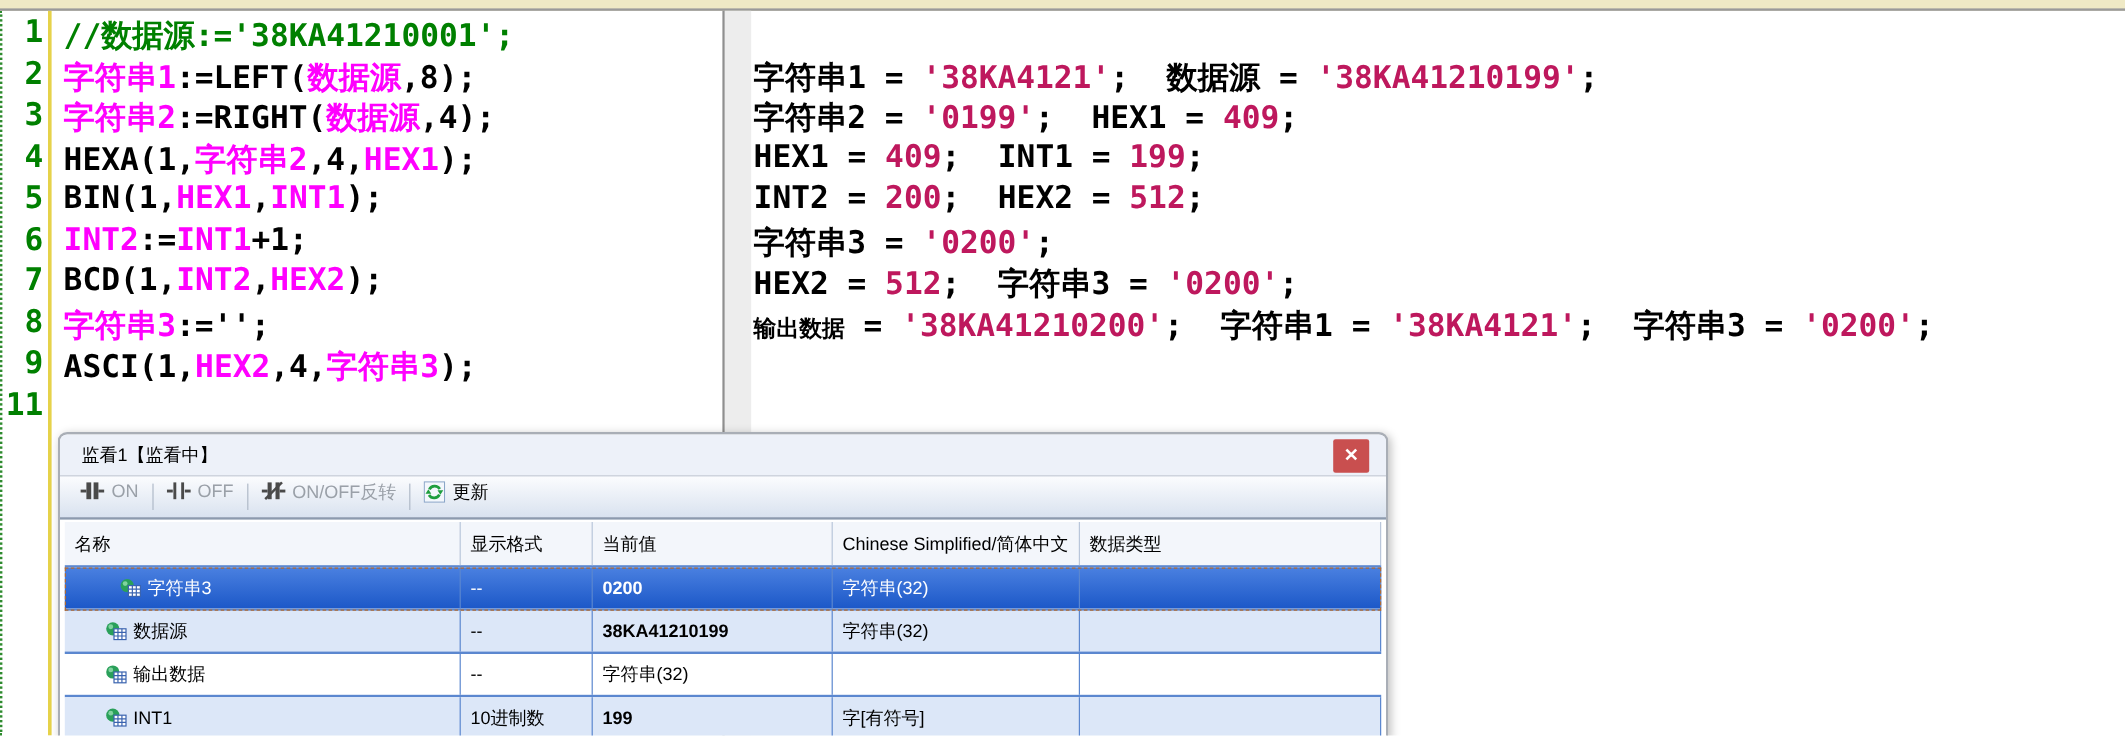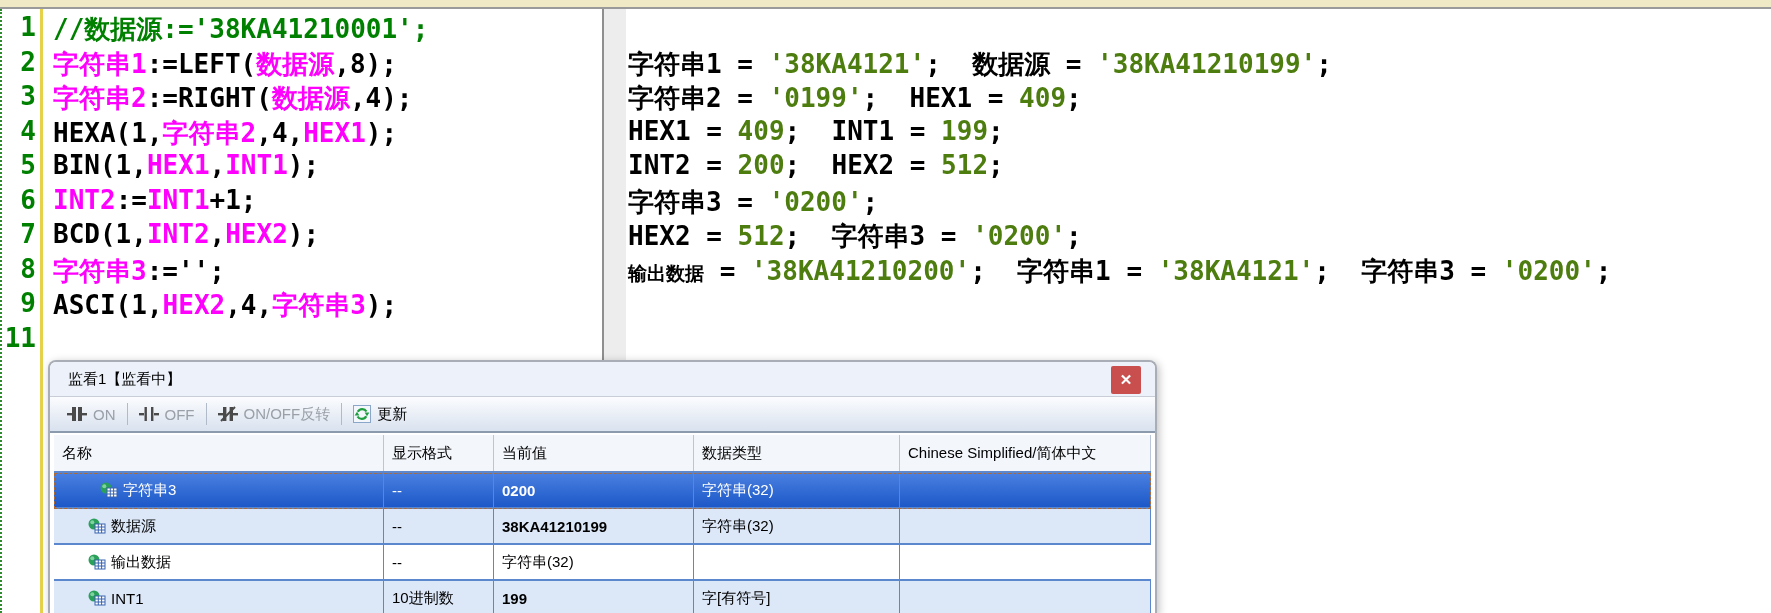--- a/index.html
+++ b/index.html
@@ -23,35 +23,35 @@
   .tok-plain{color:#000;}
   .tok-var{color:#ff00ff;}
   .tok-comment{color:#008000;}
   .tok-var-small{color:#ff00ff;font-size:19px;}
 
   
   .values-pane{position:absolute;left:628px;top:12px;z-index:2;}
   .value-line{height:34.5px;line-height:33px;white-space:pre;
               font:600 26px "DejaVu Sans Mono",monospace;}
   .seg-name{color:#000;}
-  .seg-val{color:#4d7c0f;}
+  .seg-val{color:#be185d;}
   .seg-name-small{color:#000;font-size:19px;}
 
   
   .watch{position:absolute;left:48px;top:360px;width:1105px;height:253px;background:#fff;
          border:2px solid #a9aeb6;border-bottom:none;border-radius:8px 8px 0 0;
          box-shadow:2px 2px 8px rgba(0,0,0,0.25);z-index:10;overflow:hidden;}
   .watch-title{height:34px;background:#edf1f9;border-bottom:1px solid #c8cdd8;position:relative;padding-left:12px;}
   .watch-title-text{position:absolute;left:18px;top:8px;font-size:15px;color:#000;}
   .watch-close{position:absolute;right:14px;top:4px;width:30px;height:28px;background:#c94f4f;
                color:#fff;font-weight:bold;text-align:center;line-height:28px;border-radius:2px;
                font-size:15px;cursor:default;}
   .watch-toolbar{height:34px;background:linear-gradient(#fbfcfe,#d9e2ef);
                  border-bottom:2px solid #8c9aae;display:flex;align-items:center;padding-left:8px;}
-  .tb-btn{display:flex;align-items:center;gap:6px;font-size:15px;padding:0 9px;height:26px;color:#000;}
+  .tb-btn{display:flex;align-items:flex-start;gap:6px;font-size:15px;padding:0 9px;height:26px;color:#000;}
   .tb-btn.disabled{color:#9aa0a8;}
   .tb-btn svg{display:block;}
   .tb-sep{width:1px;height:22px;background:#b0bac8;margin:0 2px;flex:none;}
 
   .watch-table{margin:2px 4px 0 4px;font-size:15px;}
   .wt-header{display:grid;grid-template-columns:330px 110px 200px 206px 1fr;height:36px;
              background:#f3f6fb;border-bottom:2px solid #5b87cf;}
   .wt-hcell{display:flex;align-items:center;padding-left:8px;border-right:1px solid #b9c6da;
             height:100%;overflow:hidden;}
   .wt-row{display:grid;grid-template-columns:330px 110px 200px 206px 1fr;height:34px;
@@ -154,22 +154,22 @@
           </svg>
         </span>
         <span>更新</span>
       </span>
     </div>
   <div class="watch-table">
     <div class="wt-header" id="wt-header">
         <div class="wt-hcell">名称</div>
         <div class="wt-hcell">显示格式</div>
         <div class="wt-hcell">当前值</div>
+        <div class="wt-hcell">Chinese Simplified/简体中文</div>
         <div class="wt-hcell">数据类型</div>
-        <div class="wt-hcell">Chinese Simplified/简体中文</div>
       </div>
     <div id="wt-body">
         <div class="wt-row selected">
           <div class="wt-cell name">
             <span style="display: inline-flex;">
               <svg width="18" height="16" viewBox="0 0 18 16">
                 <circle cx="6" cy="6" r="5.5" fill="#2aa05a"></circle>
                 <circle cx="4.3" cy="4.3" r="2" fill="#8fdcab" opacity="0.85"></circle>
                 <rect x="7" y="6" width="10" height="9" fill="#fff" stroke="#3b64b0"></rect>
                 <line x1="7" y1="9" x2="17" y2="9" stroke="#3b64b0"></line>

